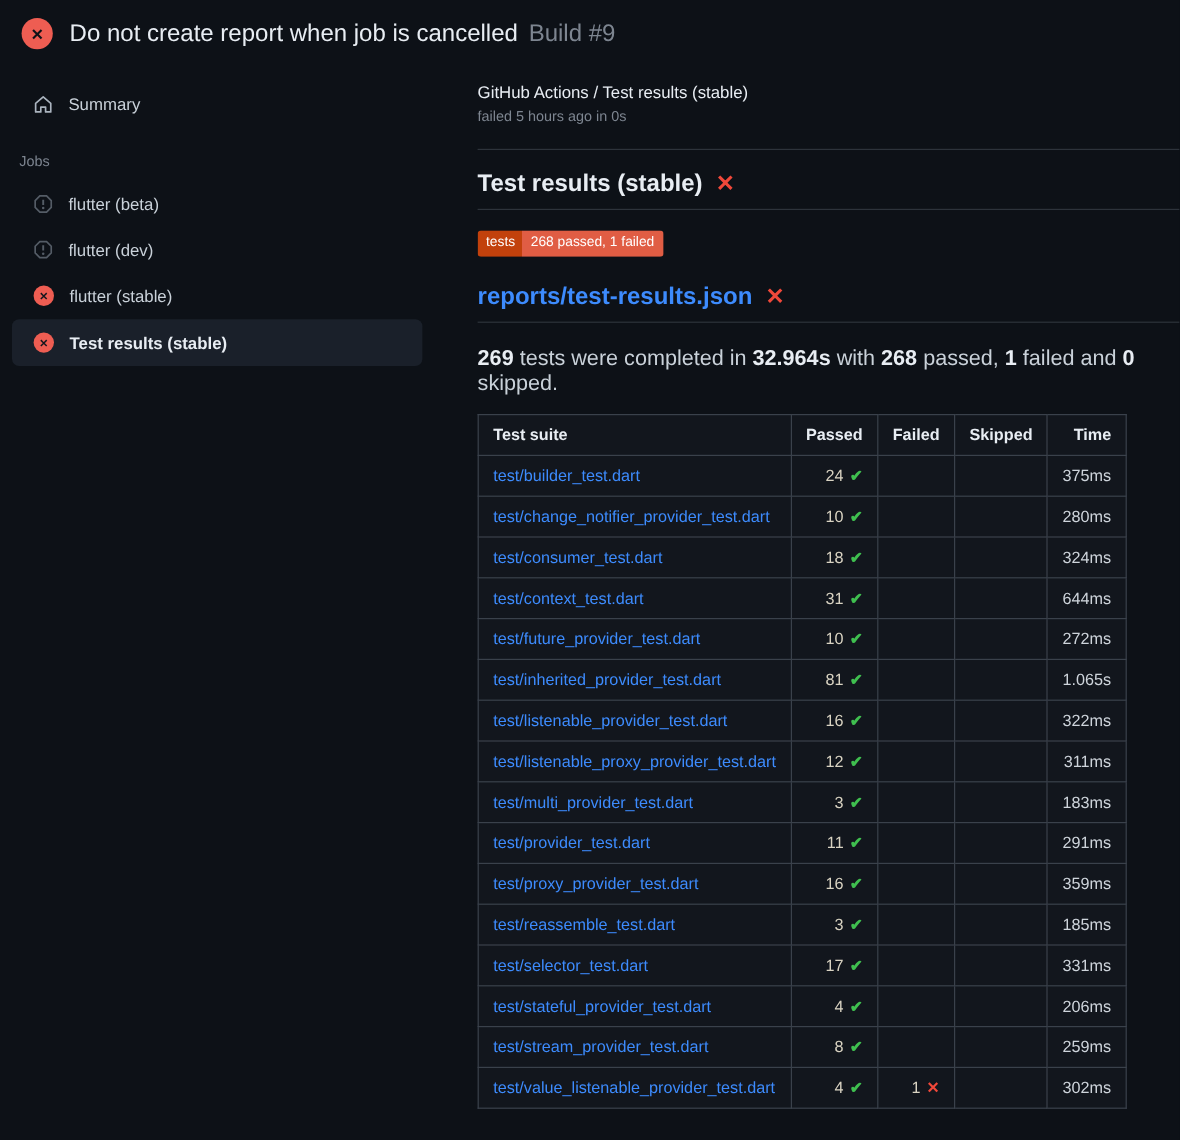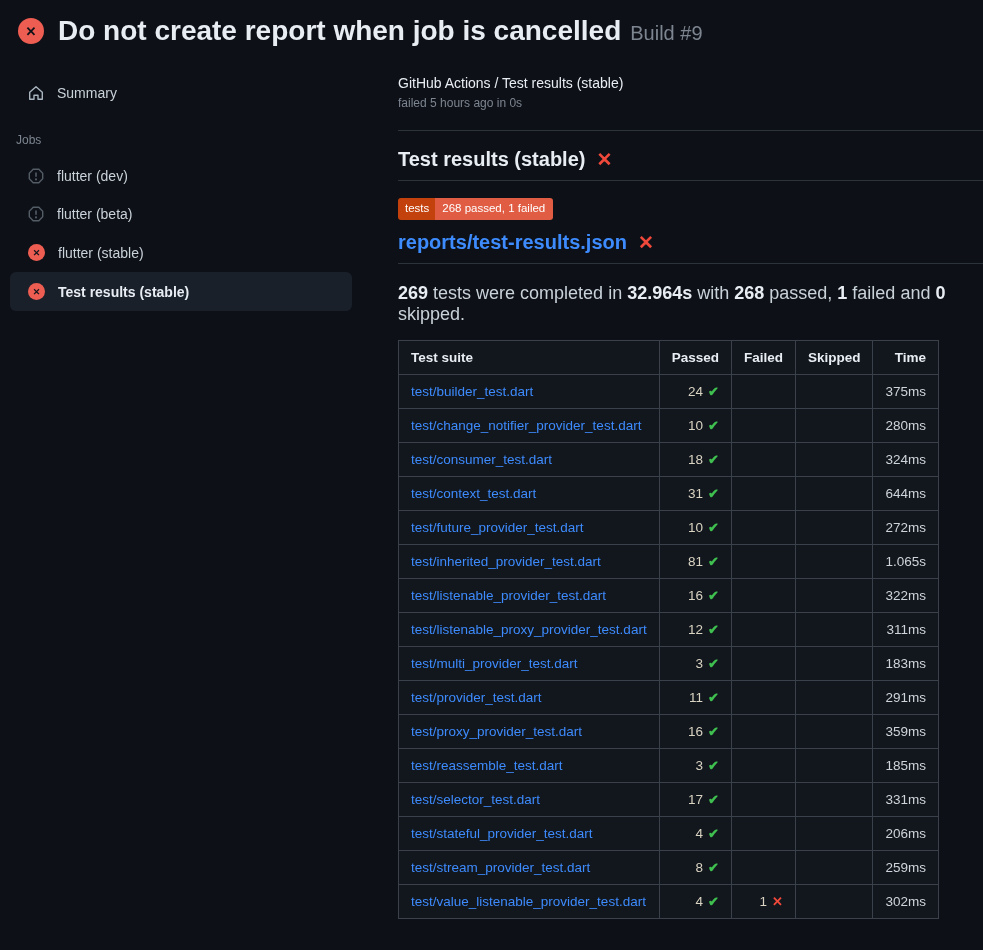--- a/index.html
+++ b/index.html
@@ -16,21 +16,21 @@
   .app-header {
     display: flex; align-items: center; gap: 14px;
     padding: 15px 18px 14px 18px;
   }
   .fail-circle {
     width: 26px; height: 26px; border-radius: 50%;
     background: #ee5d52; color: #0d1117;
     display: flex; align-items: center; justify-content: center;
     font-weight: 700; font-size: 13px; flex-shrink: 0;
   }
-  .run-title { font-size: 28px; font-weight: 700; color: #e8edf3; }
+  .run-title { font-size: 20px; font-weight: 400; color: #e8edf3; }
   .run-build { font-size: 20px; font-weight: 400; color: #7d8590; margin-left: 9px; }
 
   
   .content { display: flex; align-items: flex-start; }
   .sidebar { width: 352px; flex-shrink: 0; padding-top: 14px; }
   .main { flex: 1; padding-left: 46px; padding-top: 14px; }
 
   
   .side-item {
     display: flex; align-items: center; gap: 13px;
@@ -61,21 +61,21 @@
   .crumb-block { padding-bottom: 20px; border-bottom: 1px solid #2d333b; }
   .crumb { font-size: 14px; font-weight: 400; color: #e8edf3; }
   .crumb-meta { font-size: 12px; color: #7d8590; margin-top: 5px; }
 
   
   .section-head {
     display: flex; align-items: center; gap: 11px;
     margin-top: 17px; padding-bottom: 9px; border-bottom: 1px solid #2d333b;
   }
   .section-head h2 { font-size: 20px; font-weight: 700; color: #e8edf3; }
-  .section-head.report-head { margin-top: 11px; }
+  .section-head.report-head { margin-top: 22px; }
   .section-head.report-head h2 a { color: #3d8bfd; }
   .big-x { color: #f0483a; font-size: 19px; font-weight: 700; line-height: 1; }
 
   
   .badge {
     display: inline-flex; margin-top: 17px; border-radius: 3px; overflow: hidden;
     font-size: 11.5px; color: #ffffff; line-height: 1;
   }
   .badge-label { background: #c2410c; padding: 5px 6px 5px 7px; }
   .badge-value { background: #e05d44; padding: 5px 8px 5px 7px; }
@@ -122,29 +122,29 @@
       <span>Summary</span>
     </div>
     <div class="jobs-label">Jobs</div>
     <div id="jobs-list">
         <div class="job-item">
           <svg class="icon-16" viewBox="0 0 16 16">
             <polygon points="5.2,1.3 10.8,1.3 14.7,5.2 14.7,10.8 10.8,14.7 5.2,14.7 1.3,10.8 1.3,5.2" fill="none" stroke="#545c66" stroke-width="1.4"></polygon>
             <line x1="8" y1="4.4" x2="8" y2="8.8" stroke="#545c66" stroke-width="1.6"></line>
             <circle cx="8" cy="11.4" r="1.05" fill="#545c66"></circle>
           </svg>
-          <span>flutter (dev)</span>
+          <span>flutter (beta)</span>
         </div>
         <div class="job-item">
           <svg class="icon-16" viewBox="0 0 16 16">
             <polygon points="5.2,1.3 10.8,1.3 14.7,5.2 14.7,10.8 10.8,14.7 5.2,14.7 1.3,10.8 1.3,5.2" fill="none" stroke="#545c66" stroke-width="1.4"></polygon>
             <line x1="8" y1="4.4" x2="8" y2="8.8" stroke="#545c66" stroke-width="1.6"></line>
             <circle cx="8" cy="11.4" r="1.05" fill="#545c66"></circle>
           </svg>
-          <span>flutter (beta)</span>
+          <span>flutter (dev)</span>
         </div>
         <div class="job-item">
           <span class="x-circle-small">✕</span>
           <span>flutter (stable)</span>
         </div>
         <div class="job-item selected">
           <span class="x-circle-small">✕</span>
           <span>Test results (stable)</span>
         </div>
       </div>

